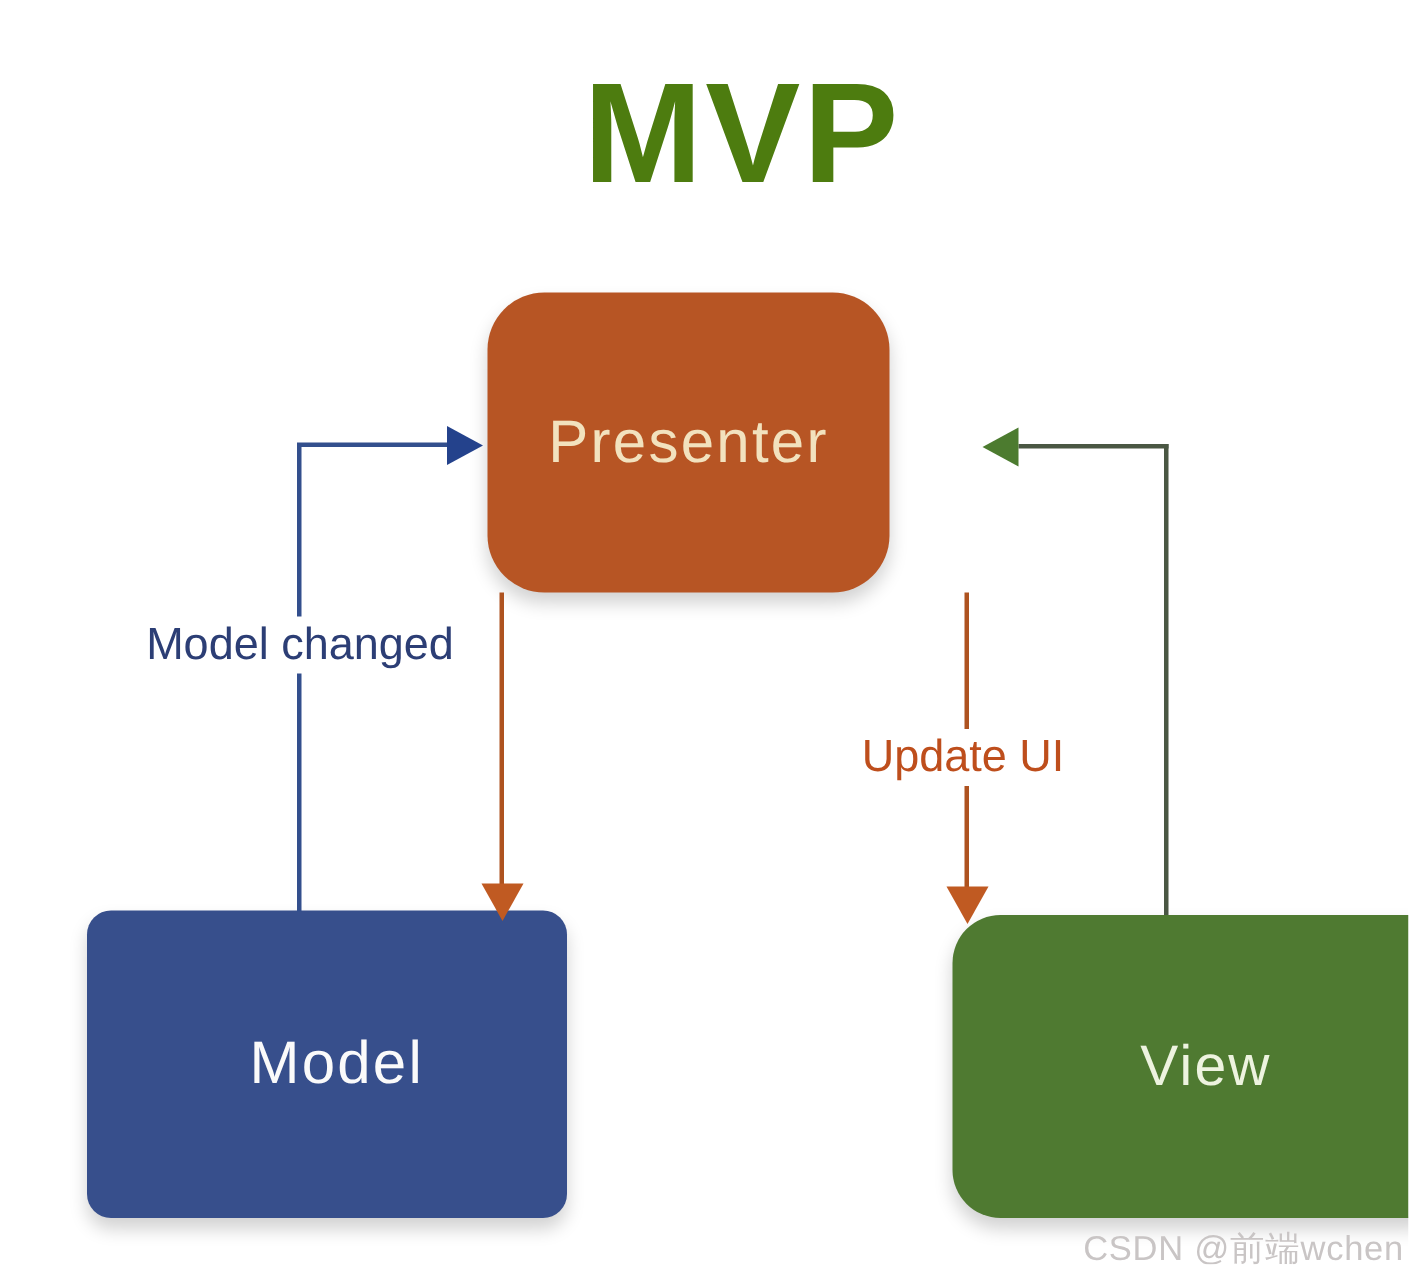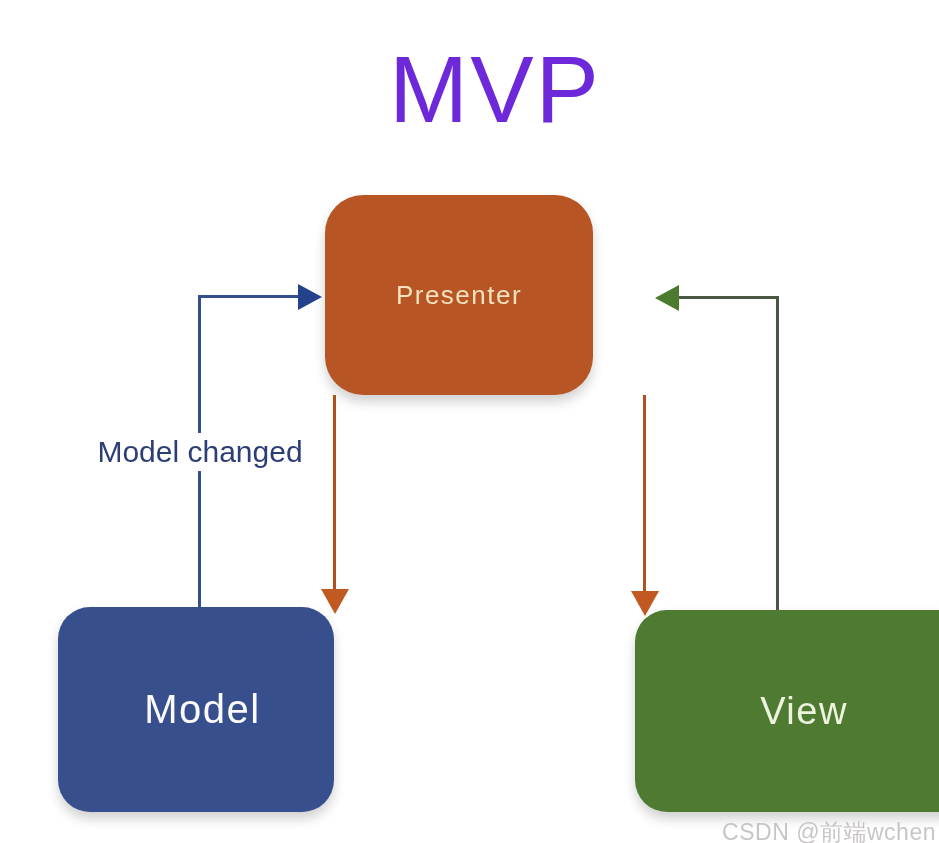--- a/index.html
+++ b/index.html
@@ -14,48 +14,48 @@
     overflow: hidden;
   }
 
   .diagram-title {
     position: absolute;
     left: 495px;
     top: 42px;
     transform: translateX(-50%);
     font-size: 95px;
     line-height: 1;
-    font-weight: 400;
+    font-weight: 700;
     letter-spacing: 2px;
-    color: #6d28d9;
+    color: #4d7c0f;
     white-space: nowrap;
   }
 
   .node {
     position: absolute;
     display: flex;
     align-items: center;
     justify-content: center;
     box-shadow: 0 7px 12px rgba(0,0,0,0.18);
     white-space: nowrap;
   }
   .node .node-label {
     letter-spacing: 1.5px;
   }
 
   .node-presenter {
     left: 325px; top: 195px;
     width: 268px; height: 200px;
     border-radius: 38px;
-    font-size: 26px;
+    font-size: 40px;
   }
   .node-model {
     left: 58px; top: 607px;
-    width: 276px; height: 205px;
-    border-radius: 32px;
+    width: 320px; height: 205px;
+    border-radius: 16px;
     font-size: 40px;
     padding-left: 13px;
   }
   .node-view {
     left: 635px; top: 610px;
     width: 338px; height: 202px;
     border-radius: 32px;
     font-size: 38px;
   }
 
@@ -101,21 +101,20 @@
     border-top: 25px solid #c05a22;
   }
 
   .edge-label {
     position: absolute;
     transform: translate(-50%, -50%);
     background: #ffffff;
     padding: 2px 9px;
     font-size: 30px;
     white-space: nowrap;
-    margin-top: 22px;
   }
   .label-model-changed { left: 200px; top: 430px; }
   .label-update-model  { left: 336px; top: 504px; }
   .label-update-ui     { left: 642px; top: 505px; }
   .label-user-actions  { left: 778px; top: 431px; }
 
   .watermark {
     position: absolute;
     right: 3px; top: 817px;
     font-size: 23px;
@@ -153,17 +152,18 @@
   <div class="line orange-v2" style="background-color: rgb(174, 83, 32);"></div>
   <div class="arrow-orange-2" style="border-top-color: rgb(192, 90, 34);"></div>
 
   <div class="line green-v" style="background-color: rgb(74, 87, 67);"></div>
   <div class="line green-h" style="background-color: rgb(74, 87, 67);"></div>
   <div class="arrow-green" style="border-right-color: rgb(76, 123, 47);"></div>
 
   <div class="edge-label label-model-changed" style="color: rgb(44, 62, 117);">Model changed</div>
 
 
+  <div class="edge-label label-update-ui" style="color: rgb(190, 78, 28);">Update UI</div>
 
 
   <div class="watermark">CSDN @前端wchen</div>
 
 </div>
 
 </body></html>

